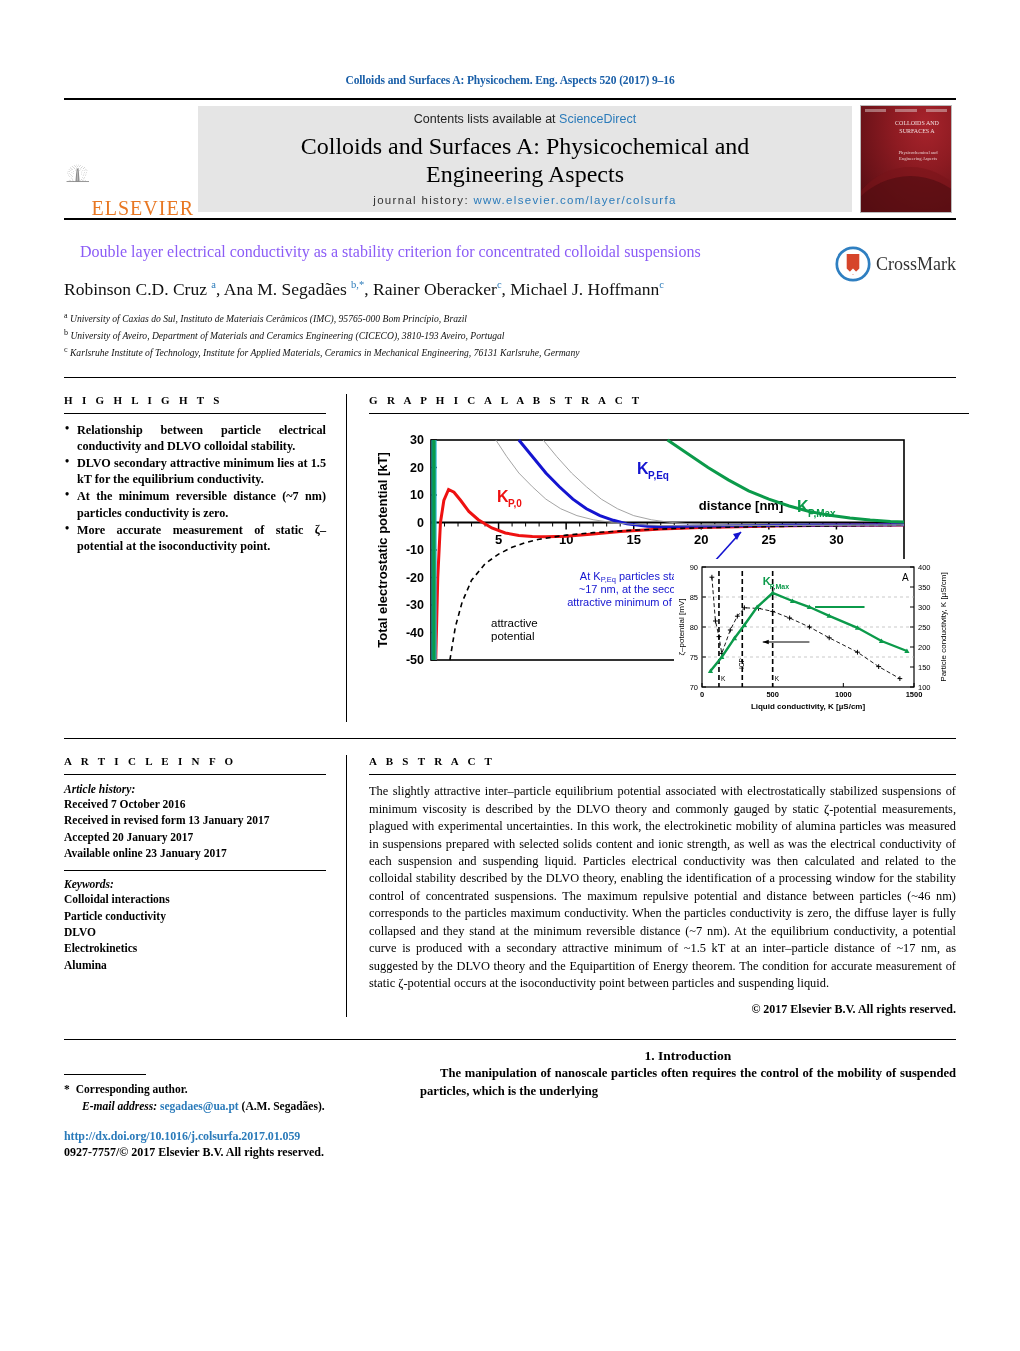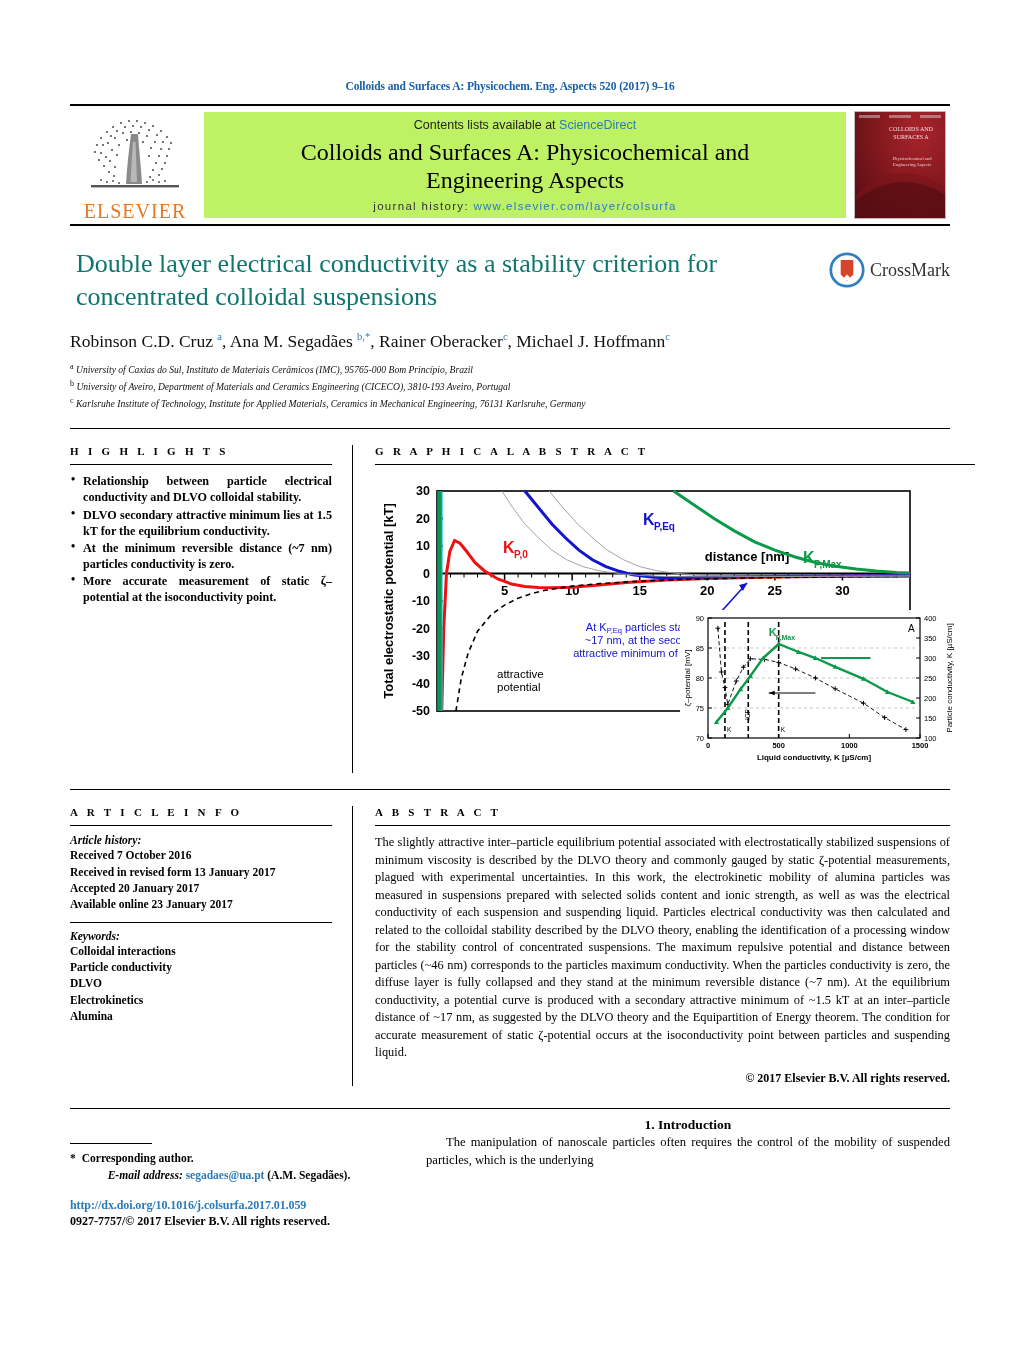--- a/index.html
+++ b/index.html
@@ -5,21 +5,21 @@
   * { box-sizing: border-box; }
   html, body { margin:0; padding:0; }
   body {
     width:1020px; height:1351px;
     background:#ffffff;
     font-family:"Liberation Serif", serif;
     color:#000;
     position:relative;
     overflow:hidden;
   }
-  .page { position:relative; width:1020px; height:1293px; padding:10px; }
+  .page { position:relative; width:1020px; height:1293px; padding:4px; }
 
   
   .runhead {
     text-align:center;
     color:#1a5fa8;
     font-family:"Liberation Serif", serif;
     font-weight:bold;
     font-size:11.5px;
     padding-top:70px;
     letter-spacing:-0.1px;
@@ -30,34 +30,34 @@
     margin:12px 60px 0 60px;
     border-top:2.2px solid #000;
     border-bottom:2.2px solid #000;
     display:flex;
     align-items:stretch;
     height:122px;
     position:relative;
   }
   .elsevier-block {
     width:130px; flex:0 0 130px;
-    display:flex; flex-direction:column;
-    align-items:center; justify-content:flex-start;
+    display:flex; flex-direction:row;
+    align-items:flex-end; justify-content:flex-start;
     padding-top:6px;
   }
   .tree-svg { width:108px; height:88px; display:block; }
   .elsevier-word {
     font-family:"Liberation Serif", serif;
     font-size:20px; letter-spacing:1px;
     color:#E87722; font-weight:normal;
     line-height:1; margin-top:1px;
   }
   .center-block {
     flex:1 1 auto;
-    background:#bef264;
+    background:#e5e5e5;
     margin:6px 4px 6px 4px;
     display:flex; flex-direction:column;
     align-items:center; justify-content:center;
     padding:4px 8px;
   }
   .contents-line {
     font-family:"Liberation Sans", sans-serif;
     font-size:12.5px; color:#222; margin-bottom:4px;
   }
   .sd-link { color:#2b7bba; }
@@ -109,22 +109,22 @@
   .cover-thumb .cv-sub {
     position:absolute; top:44px; right:8px; width:50px;
     color:#e8cfcf; font-size:4.6px; line-height:1.3; text-align:center;
     font-family:"Liberation Serif", serif;
   }
 
   
   .titlewrap { margin:22px 60px 0 60px; position:relative; min-height:60px; }
   .paper-title {
     font-family:"Liberation Serif", serif;
-    font-size:26px; line-height:1.26; font-weight:normal;
-    max-width:770px; margin:6px; color:#0f766e;
+    font-size:16px; line-height:1.26; font-weight:normal;
+    max-width:770px; margin:16px; color:#8b5cf6;
   }
   .crossmark {
     position:absolute; right:0; top:4px;
     display:flex; align-items:center; gap:5px;
   }
   .cm-circle { width:36px; height:36px; }
   .cm-text {
     font-family:"Liberation Serif", serif;
     font-size:18px; color:#333;
   }
@@ -194,21 +194,21 @@
   .bc-left { width:300px; flex:0 0 300px; position:relative; padding-top:34px; }
   .bc-right { flex:1 1 auto; padding-left:56px; padding-top:8px; }
   .corr-rule { width:82px; border-top:1px solid #000; margin-bottom:6px; }
   .corr-line { font-size:11.5px; line-height:1.5; font-weight:bold; }
   .corr-line .star { margin-right:6px; }
   .email-label { font-style:italic; }
   .link-blue { color:#2b7bba; }
   .doi-line { color:#2b7bba; font-size:12px; font-weight:bold; margin-top:14px; letter-spacing:-0.1px; }
   .issn-line { font-size:12px; font-weight:bold; margin-top:1px; }
   .intro-head { font-size:13.5px; font-weight:bold; text-align:center; }
-  .intro-body { font-size:12.6px; line-height:1.44; text-align:justify; font-weight:normal; text-indent:20px; }
+  .intro-body { font-size:12.6px; line-height:1.44; text-align:justify; font-weight:bold; text-indent:20px; }
 </style>
 </head>
 <body>
 
 <div class="page">
 
   <div class="runhead">Colloids and Surfaces A: Physicochem. Eng. Aspects 520 (2017) 9–16</div>
 
   <div class="masthead">
 
@@ -586,21 +586,21 @@
   </div>
 
   <div class="bottom-rule"></div>
 
   <div class="bottom-cols">
     <div class="bc-left">
       <div class="corr-rule"></div>
       <div class="corr-line">
         <span class="star">*</span><span>Corresponding author.</span>
       </div>
-      <div class="corr-line" style="padding-left:18px;text-align:center;">
+      <div class="corr-line" style="padding-left:18px;">
         <span class="email-label">E-mail address:</span>
         <span class="link-blue">segadaes@ua.pt</span>
         <span>(A.M. Segadães).</span>
       </div>
       <div class="doi-line">http://dx.doi.org/10.1016/j.colsurfa.2017.01.059</div>
       <div class="issn-line">0927-7757/© 2017 Elsevier B.V. All rights reserved.</div>
     </div>
     <div class="bc-right">
       <div class="intro-head">1. Introduction</div>
       <div class="intro-body">The manipulation of nanoscale particles often requires the control of the mobility of suspended particles, which is the underlying</div>

